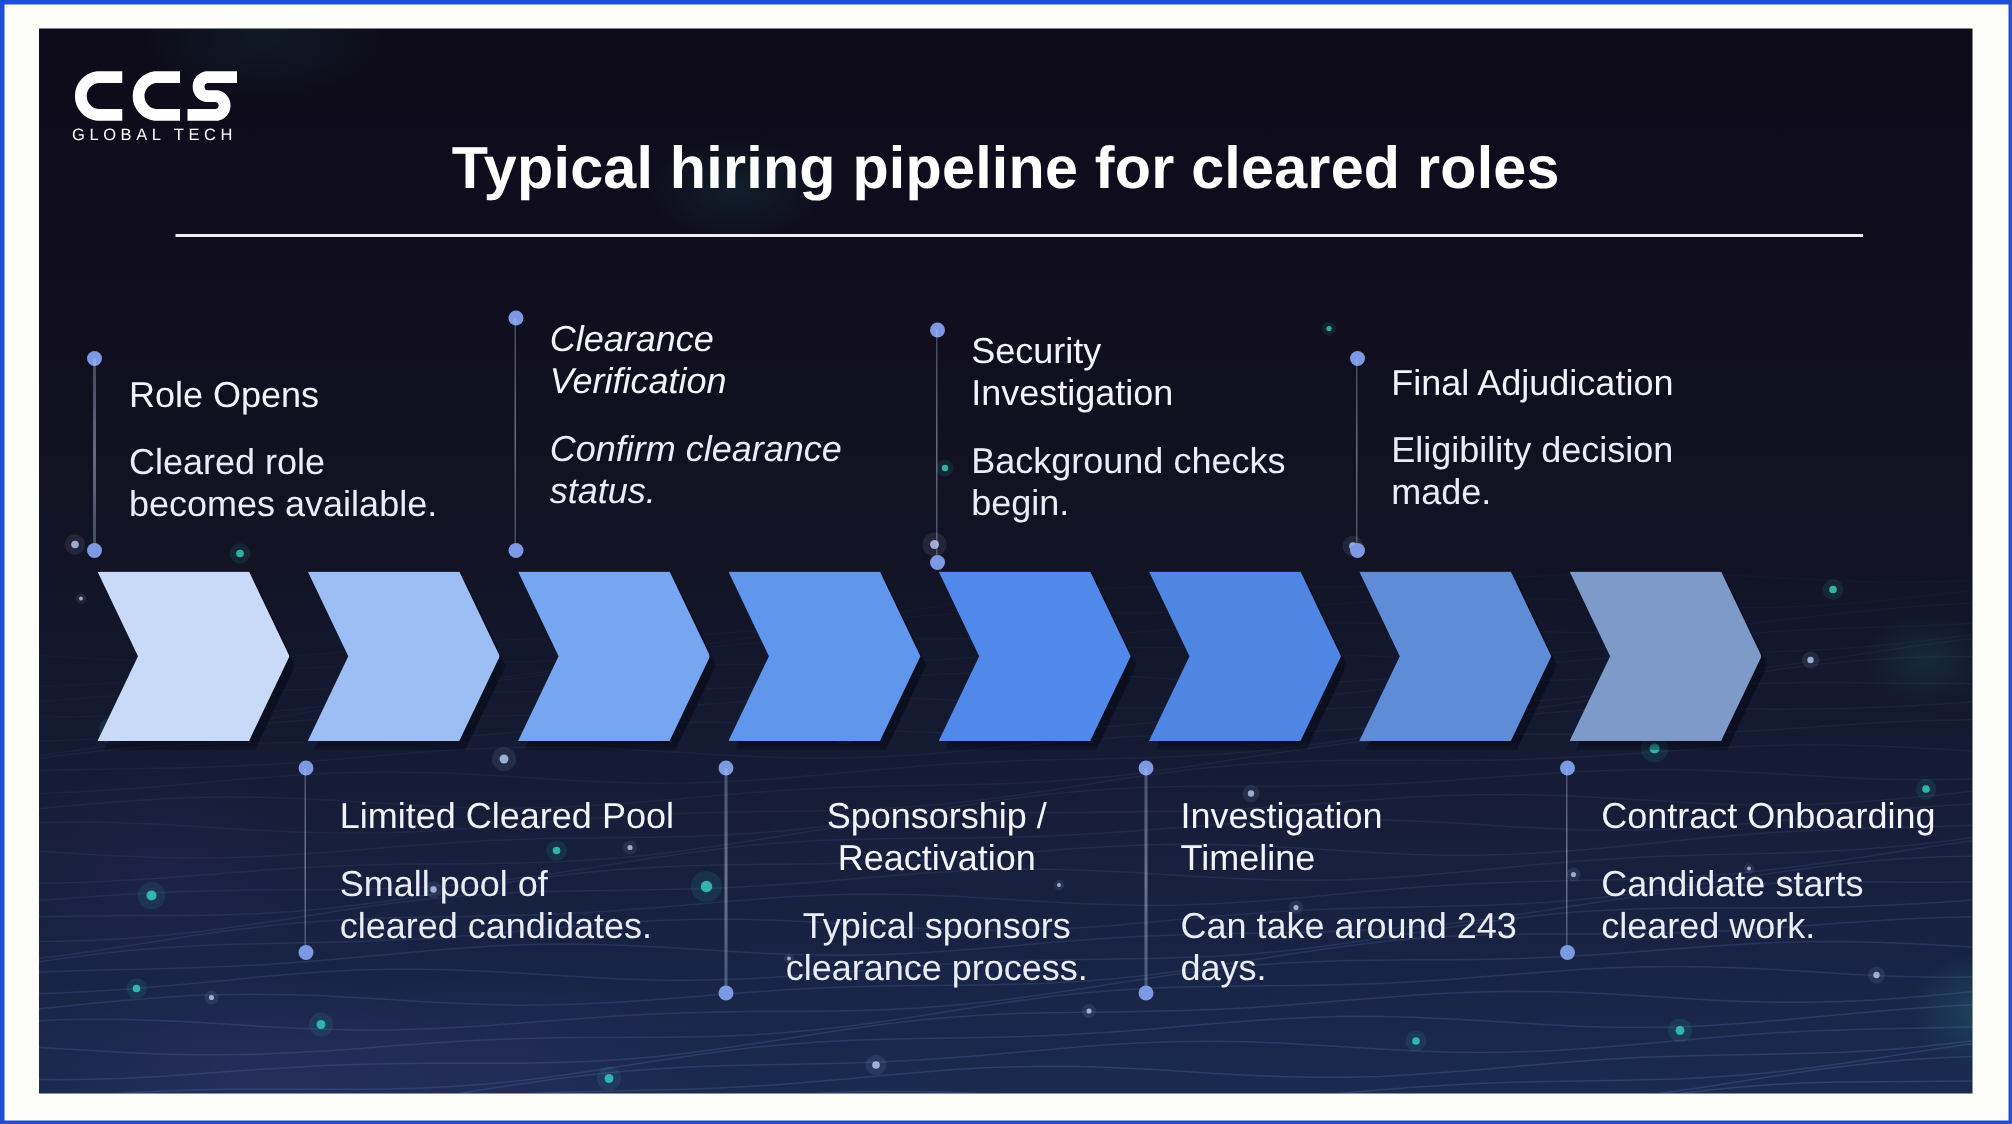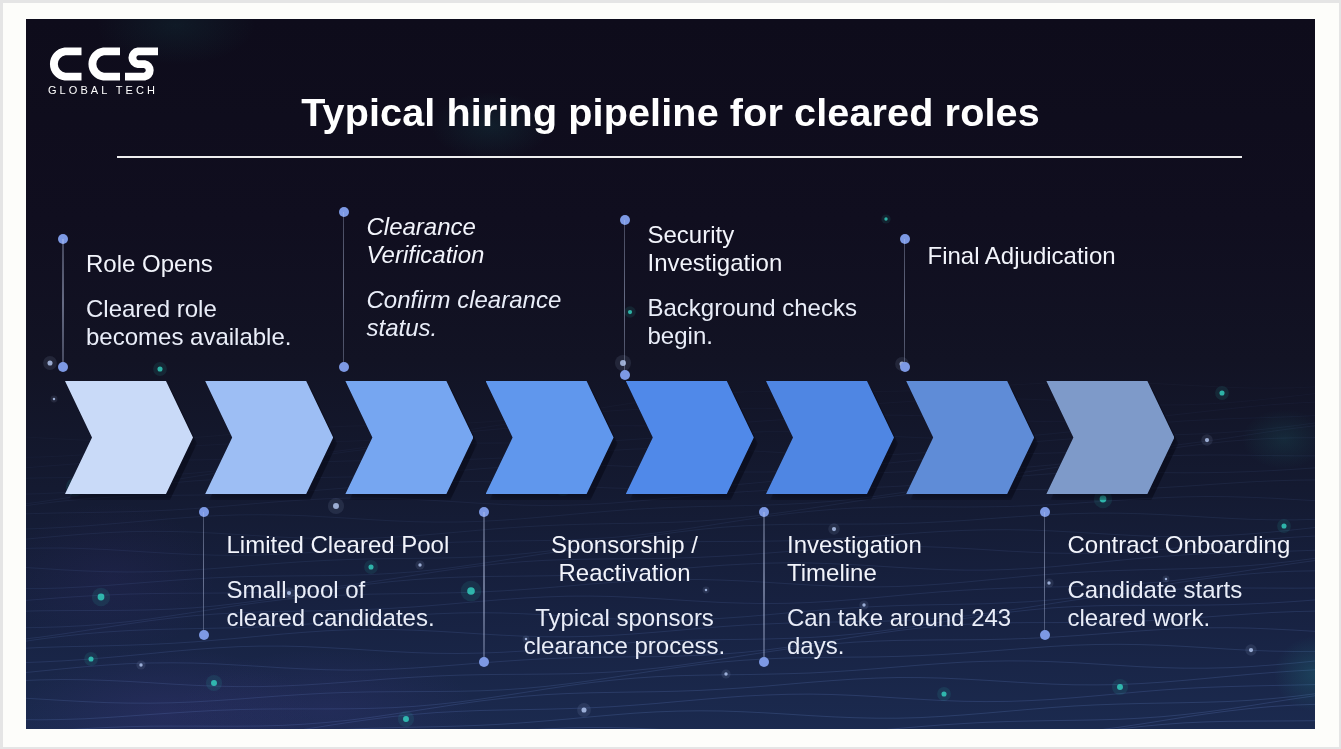--- a/index.html
+++ b/index.html
@@ -1,20 +1,20 @@
 <!DOCTYPE html>
 <html><head>
 <meta charset="utf-8">
 <style>
   html,body{margin:0;padding:0;background:#222;}
   *{box-sizing:border-box;}
   .stage{
     -webkit-font-smoothing:antialiased;
     position:relative;width:1341px;height:749px;
-    background:#e5e5e5;
+    background:#1d4ed8;
     font-family:"Liberation Sans",sans-serif;
     overflow:hidden;
   }
   .mat{
     position:absolute;left:2.5px;top:2.5px;right:2.5px;bottom:2.5px;
     background:#fdfdfa;
   }
   .canvas{
     position:absolute;left:26px;top:19px;width:1289px;height:710px;
     background:
@@ -307,20 +307,22 @@
 begin.</p>
     </div>
   </div>
 
   <div class="item i3">
     <span class="dot a"></span>
     <span class="vline"></span>
     <span class="dot b"></span>
     <div class="texts">
       <p class="t">Final Adjudication</p>
+      <p class="d">Eligibility decision
+made.</p>
     </div>
   </div>
 
   <div class="item i4">
     <span class="dot a"></span>
     <span class="vline"></span>
     <span class="dot b"></span>
     <div class="texts">
       <p class="t">Limited Cleared Pool</p>
       <p class="d">Small pool of

